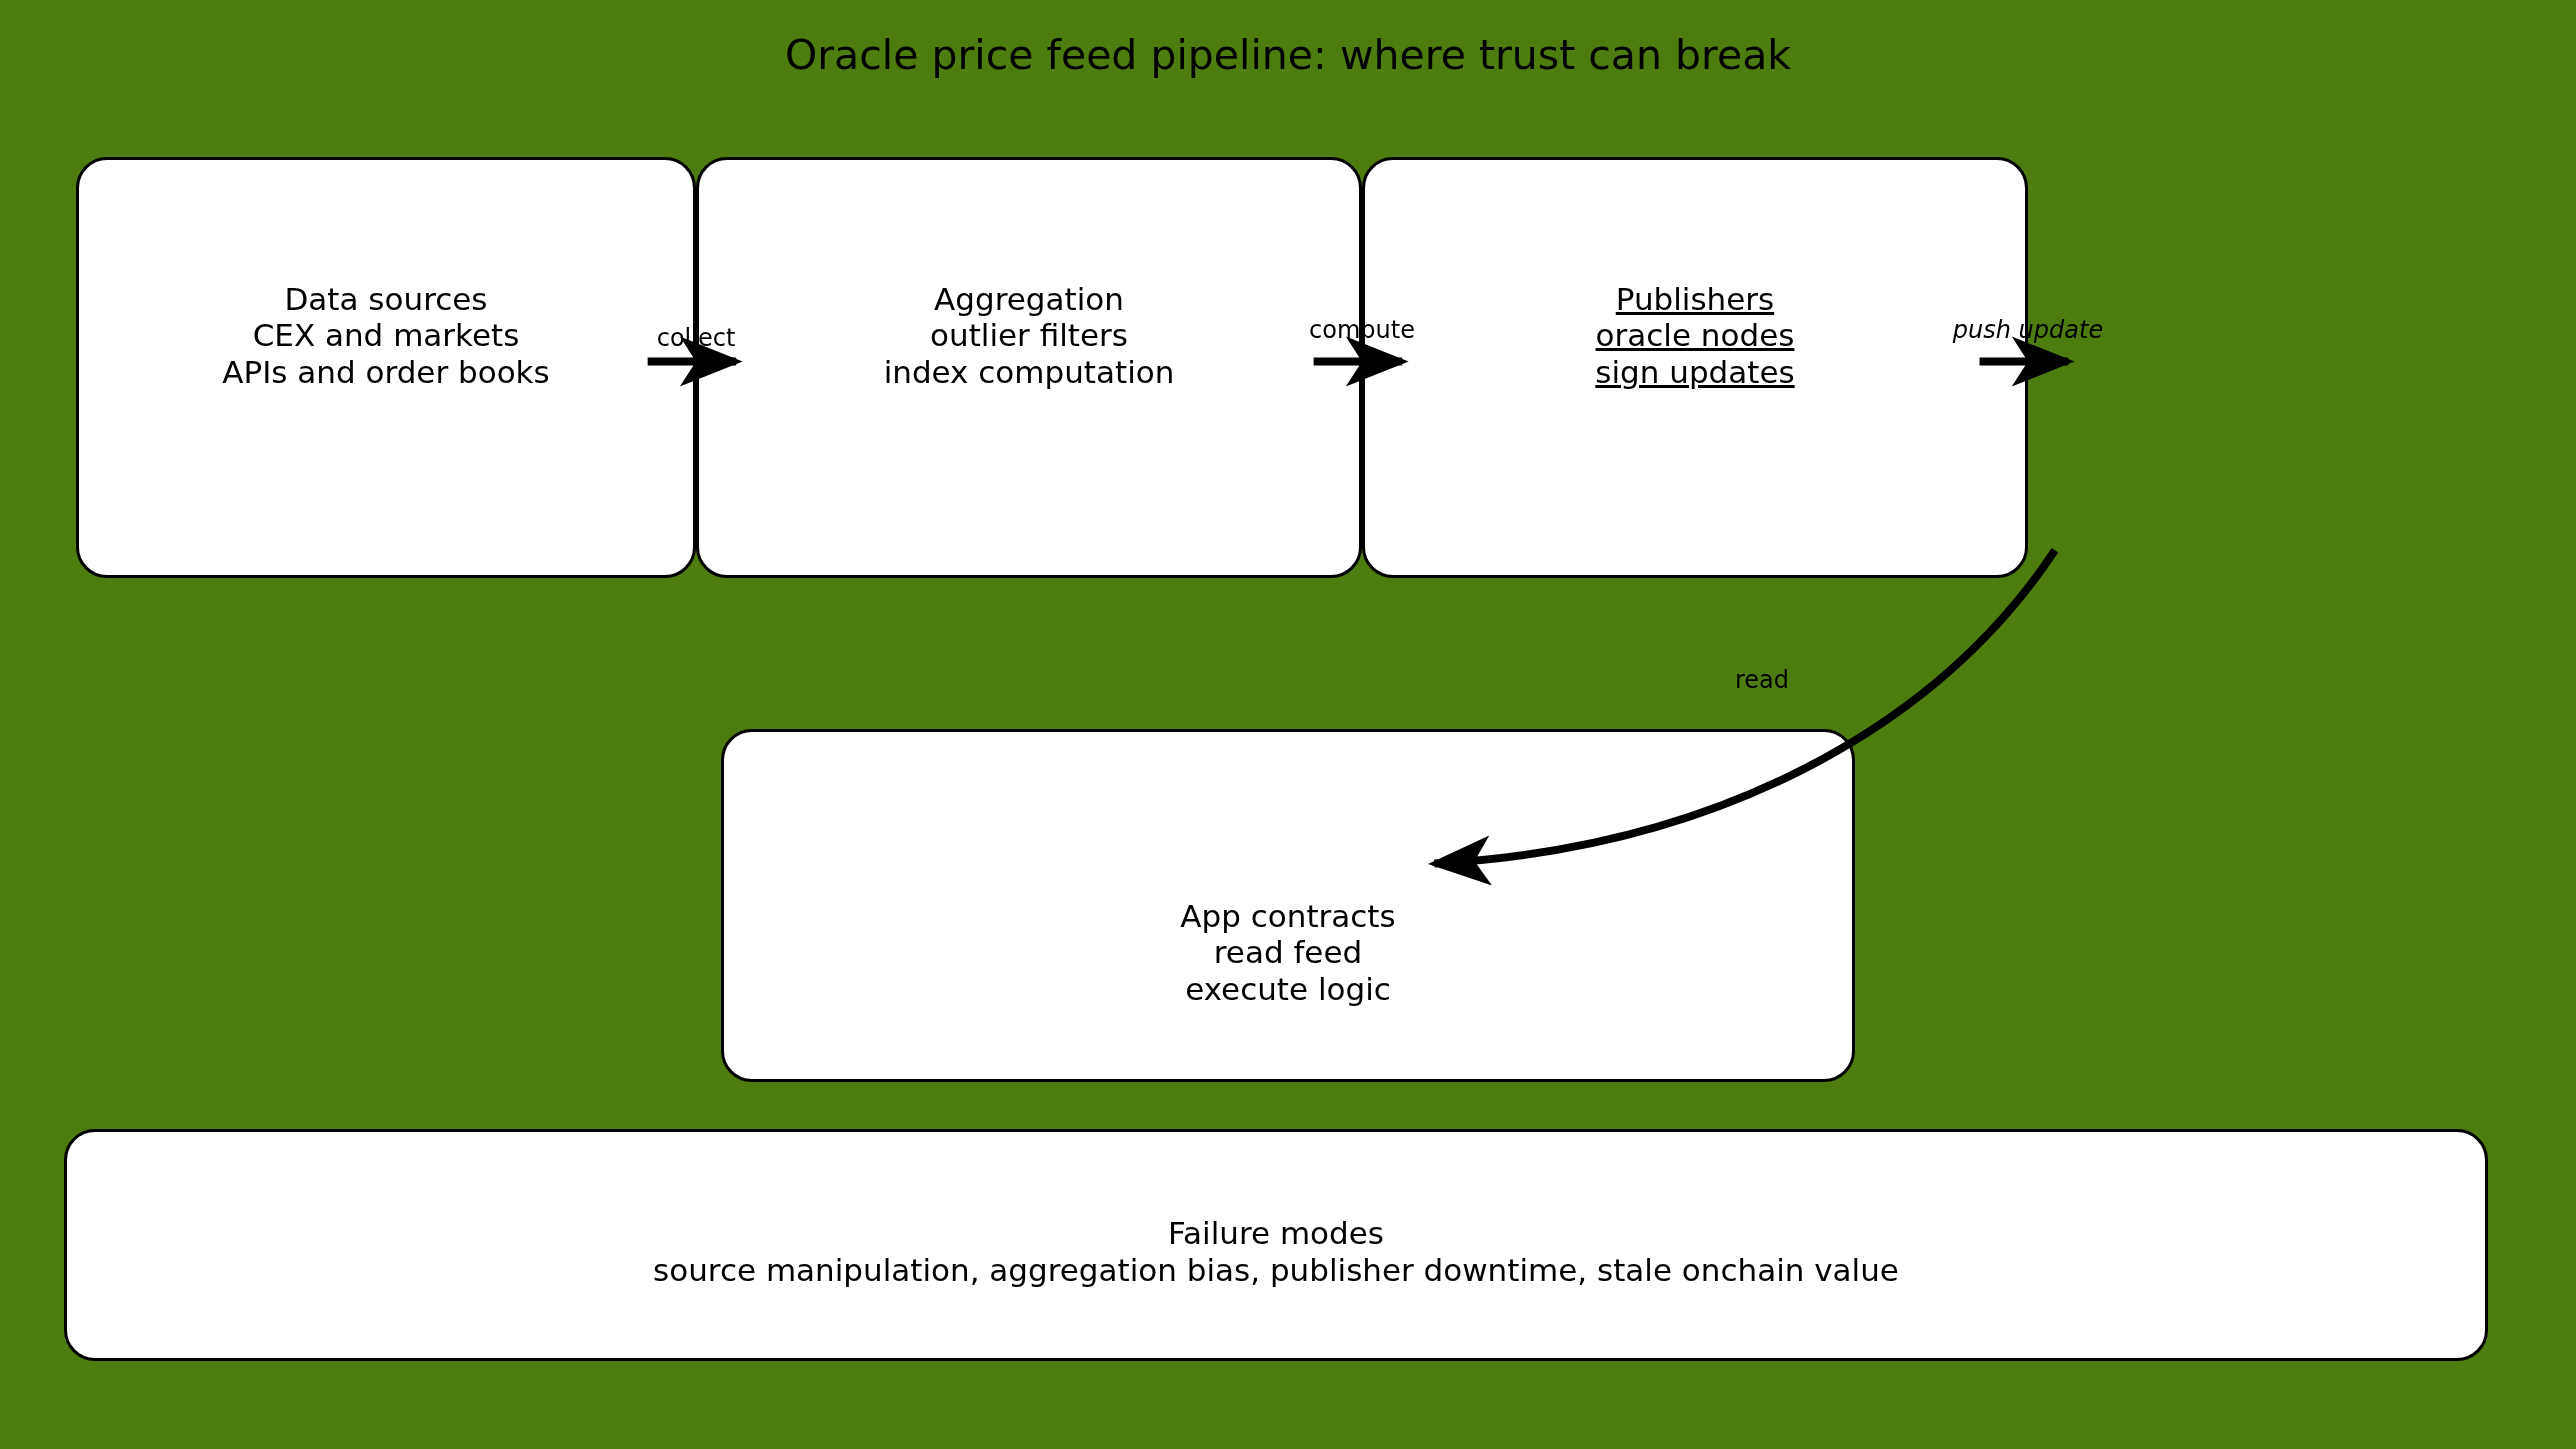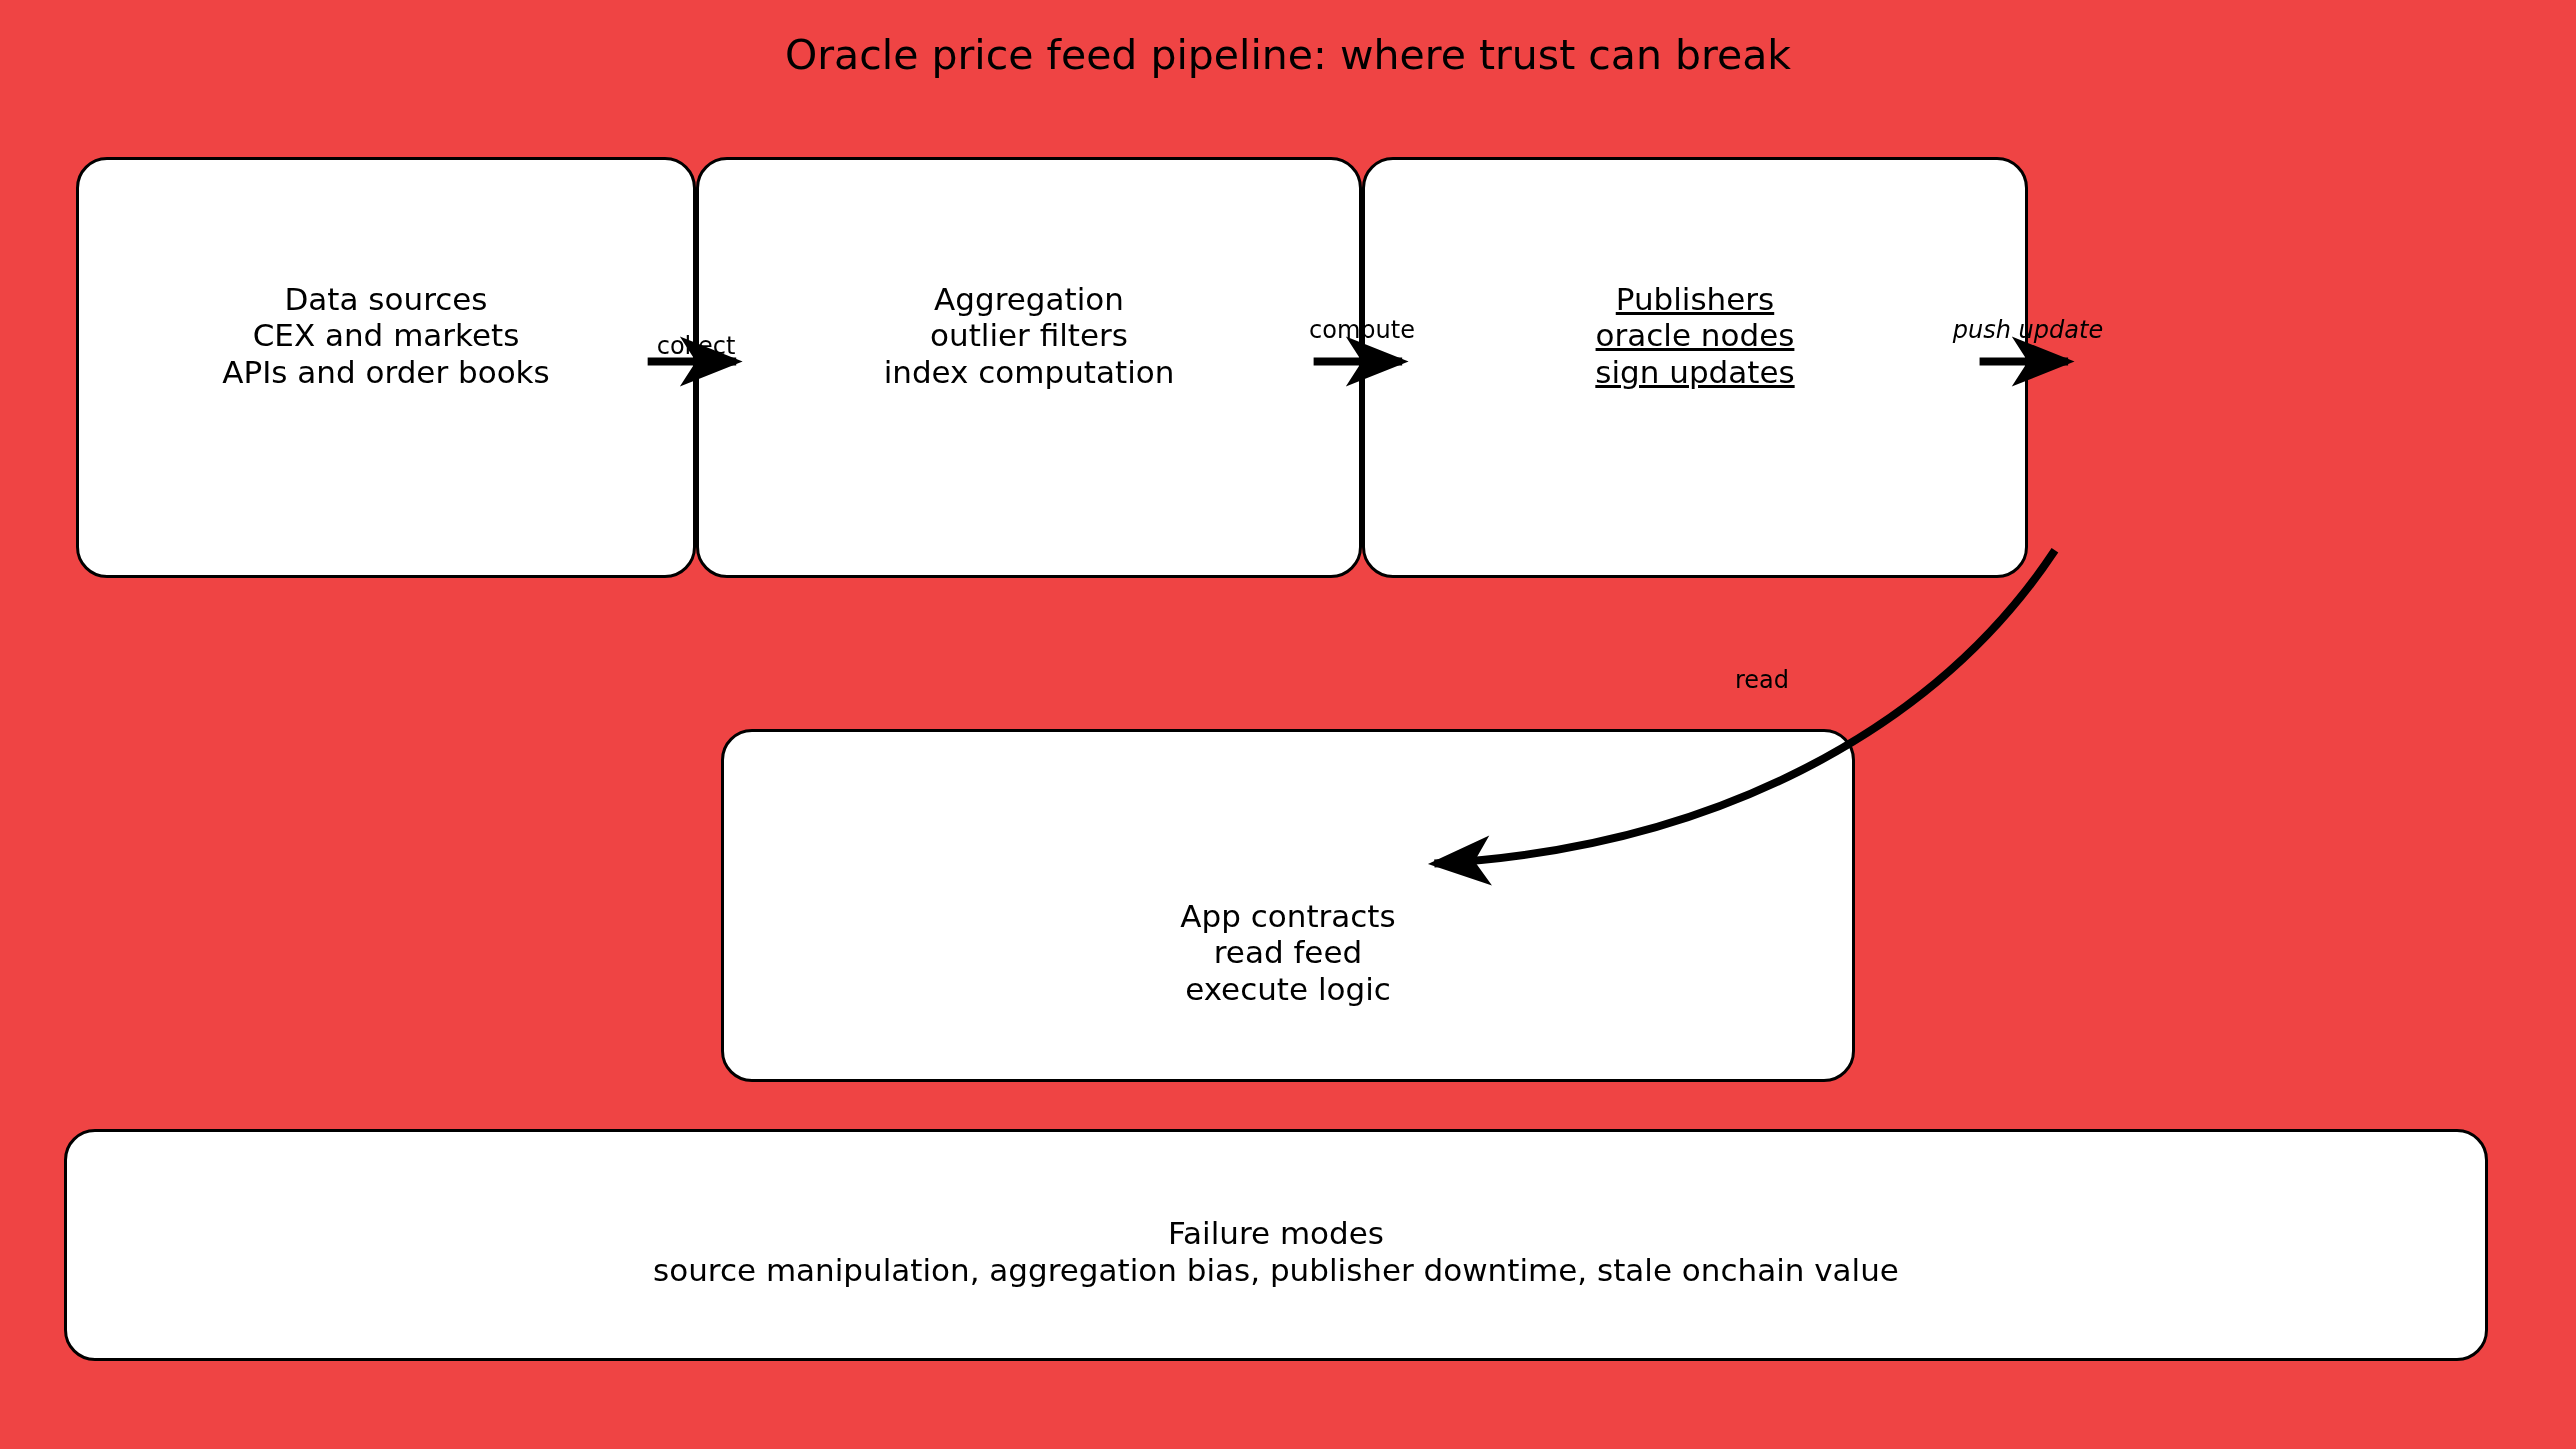--- a/index.html
+++ b/index.html
@@ -11,21 +11,21 @@
     width: 2576px;
     height: 1449px;
     font-family: "DejaVu Sans", sans-serif;
     color: #000000;
     overflow: hidden;
   }
   #canvas {
     position: relative;
     width: 2576px;
     height: 1449px;
-    background: #ef4444;
+    background: #4d7c0f;
   }
   .title {
     position: absolute;
     left: 0;
     top: 31px;
     width: 2576px;
     text-align: center;
     font-size: 41px;
     font-weight: 400;
     color: #000000;
@@ -137,19 +137,19 @@
 
     <g>
       <line x1="2705" y1="494" x2="2826" y2="494" stroke="#000000" stroke-width="11" marker-end="url(#ah)"></line>
     </g>
 
     <g>
       <path d="M 2808 752 C 2640 1005 2330 1160 1960 1180" fill="none" stroke="#000000" stroke-width="11" marker-end="url(#ah)"></path>
     </g>
   </svg>
 
-  <div class="edge-label" style="left:696px; top:332px;">collect</div>
+  <div class="edge-label" style="left:696px; top:324px;">collect</div>
   <div class="edge-label" style="left:1362px; top:316px;">compute</div>
   <div class="edge-label" style="left:2028px; top:316px;font-style:italic;">push update</div>
   <div class="edge-label" style="left:1762px; top:666px;">read</div>
 
 </div>
 
 
 </body></html>

